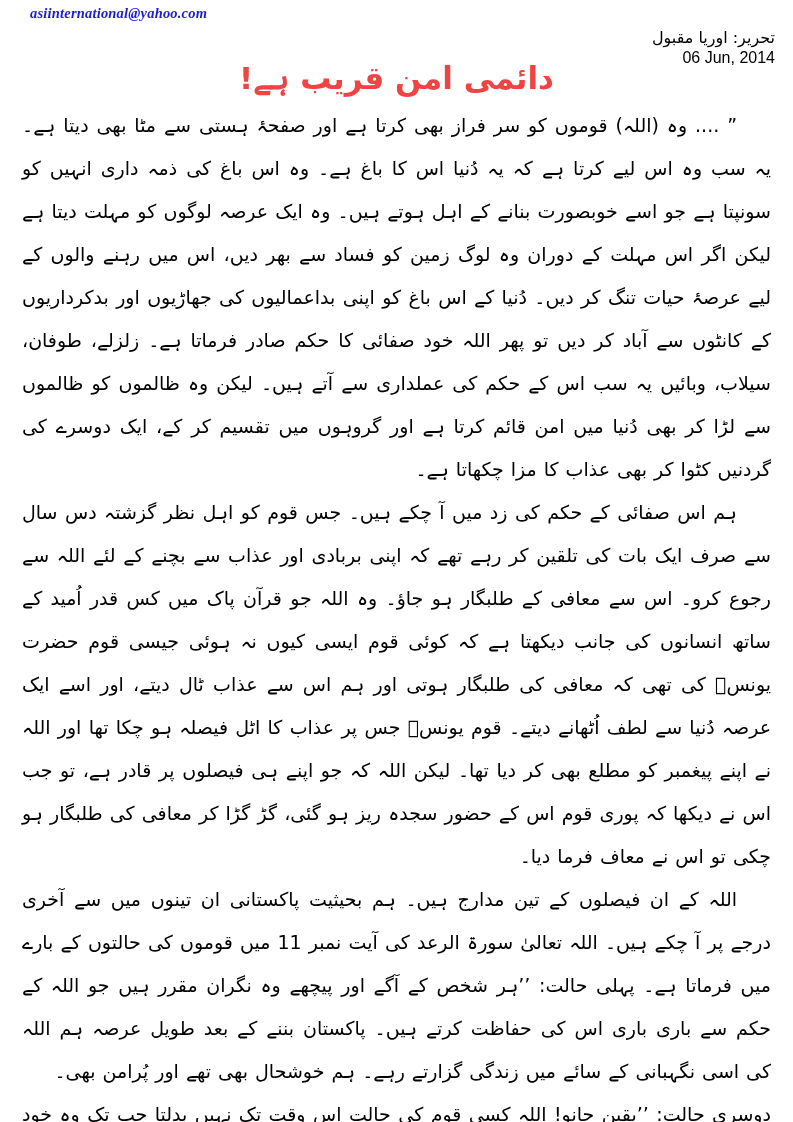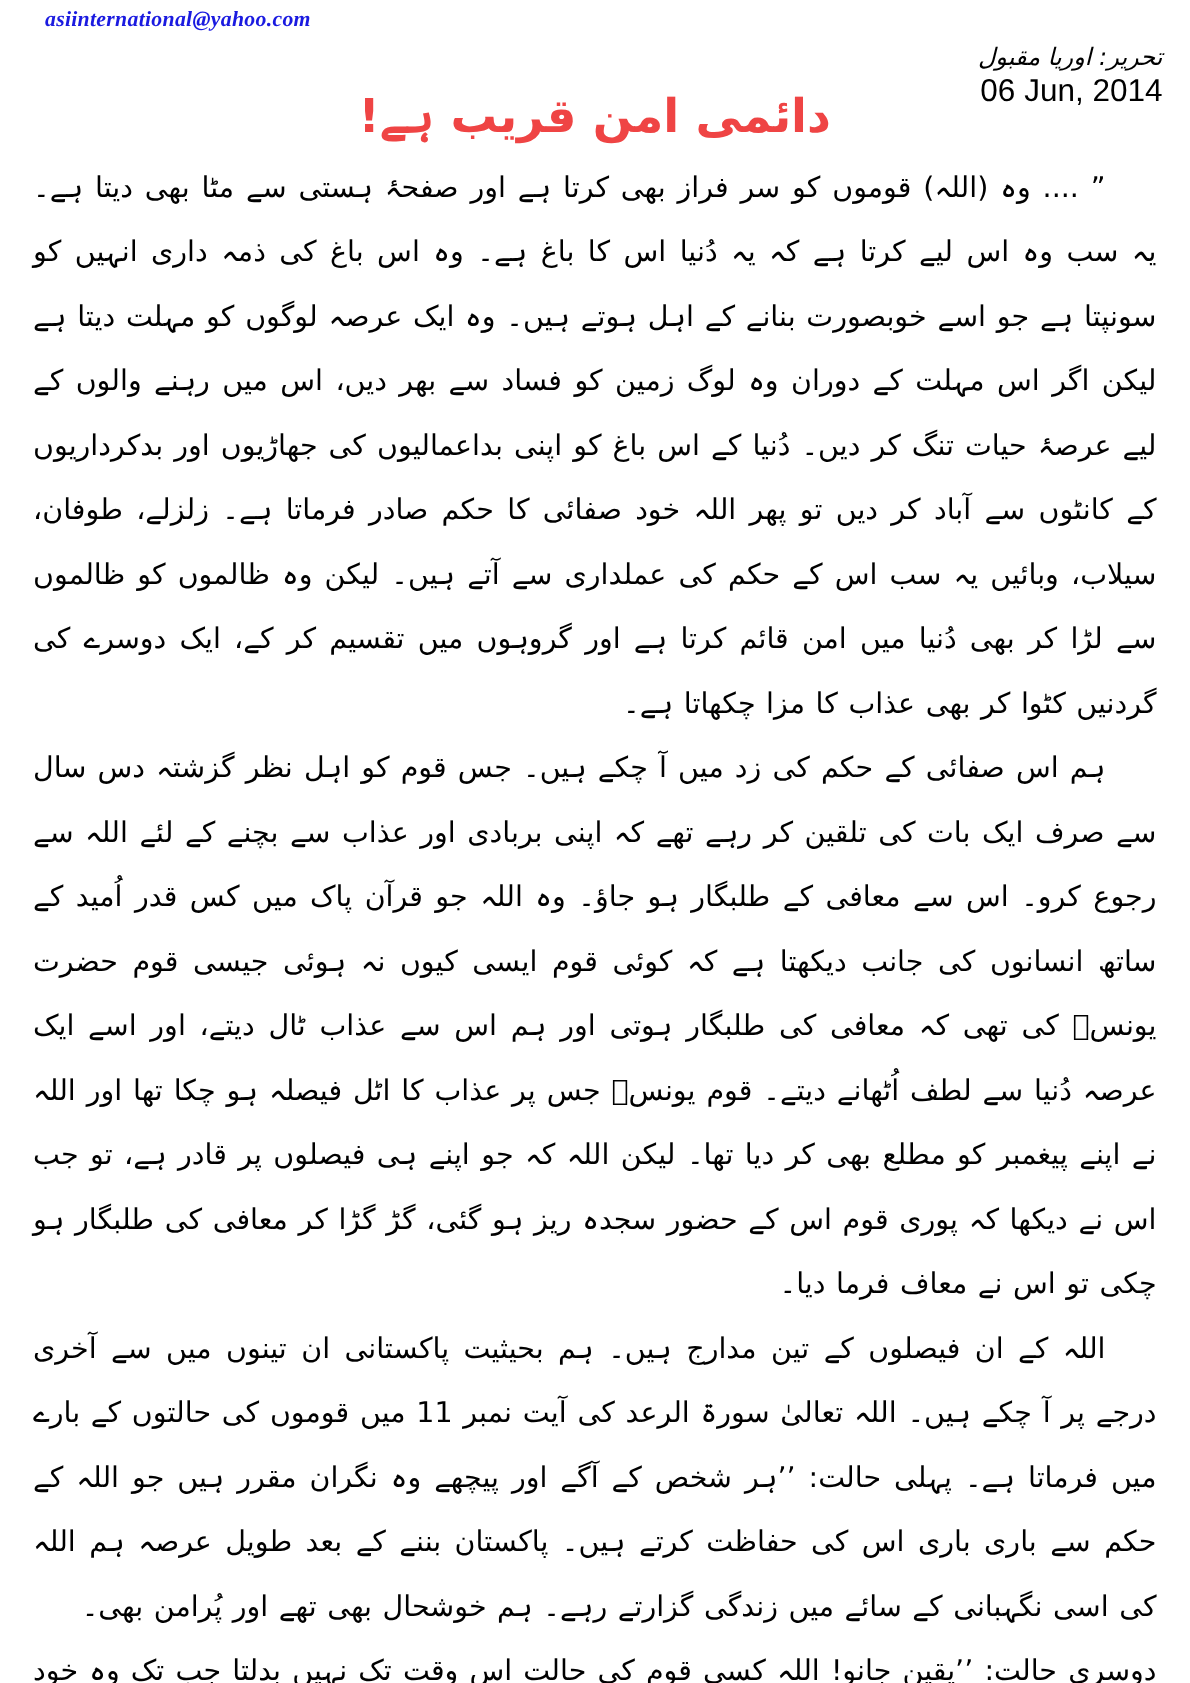--- a/index.html
+++ b/index.html
@@ -50,27 +50,26 @@
     top:28px; right:18px;
     text-align:right;
     direction:rtl;
   }
   .byline{
     font-family:"DejaVu Sans","Liberation Sans",sans-serif;
     font-size:16px;
     color:#000;
     line-height:1.25;
     white-space:nowrap;
-    font-style:italic;
   }
   .pubdate{
     direction:ltr;
     text-align:right;
     font-family:"Liberation Sans","DejaVu Sans",sans-serif;
-    font-size:21px;
+    font-size:16px;
     color:#000;
     margin-top:1px;
     white-space:nowrap;
   }
   .headline{
     position:absolute;
     top:40px; left:0; right:0;
     text-align:center;
     direction:rtl;
     font-family:"DejaVu Sans","Liberation Sans",sans-serif;

